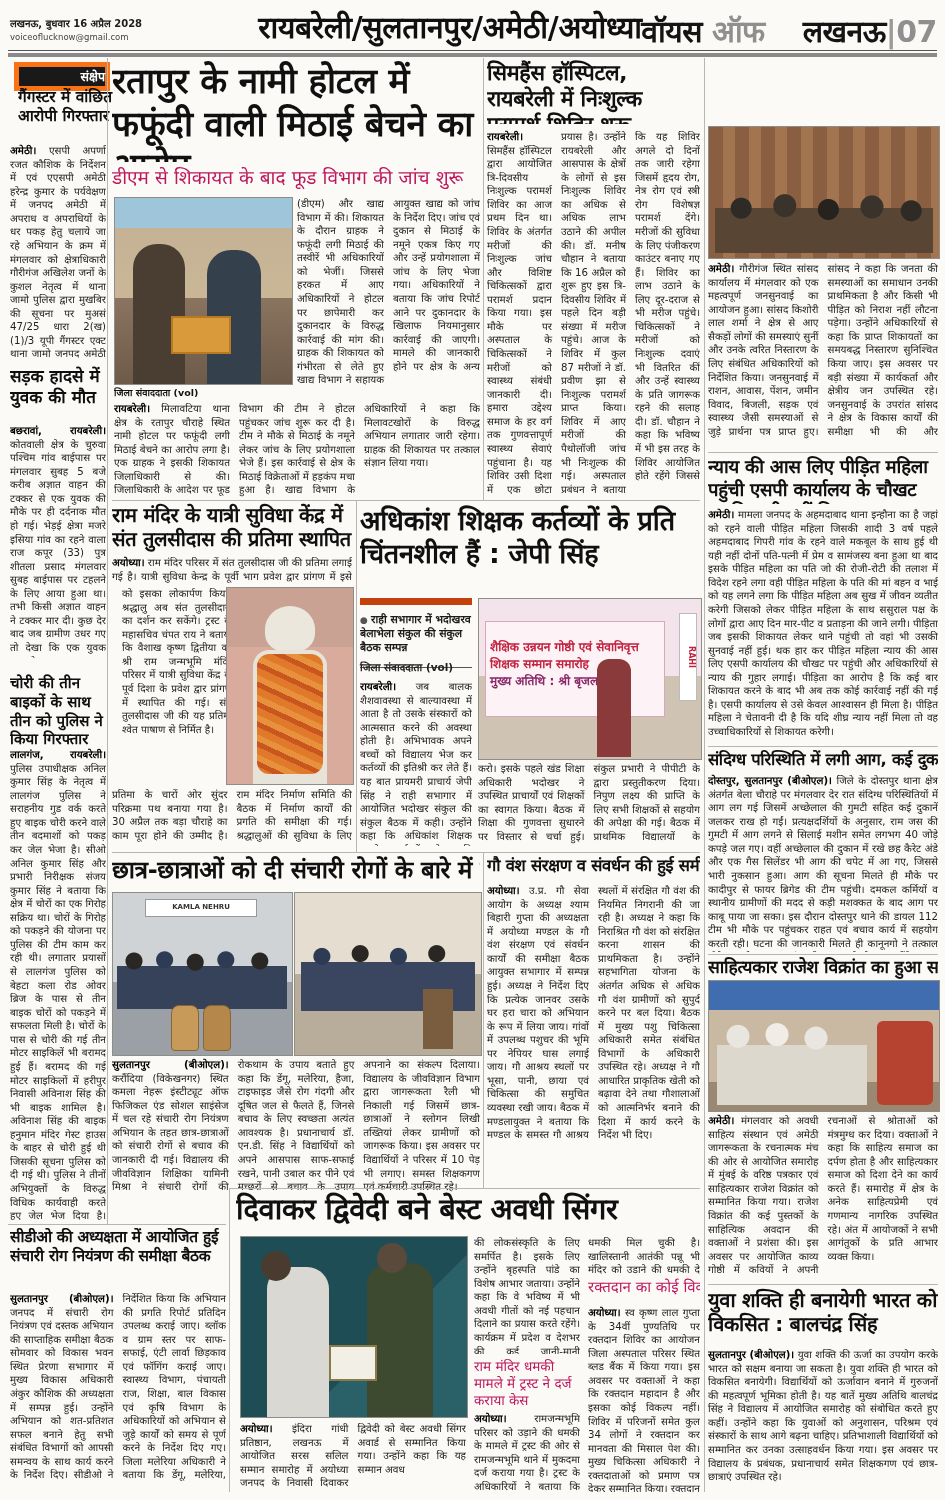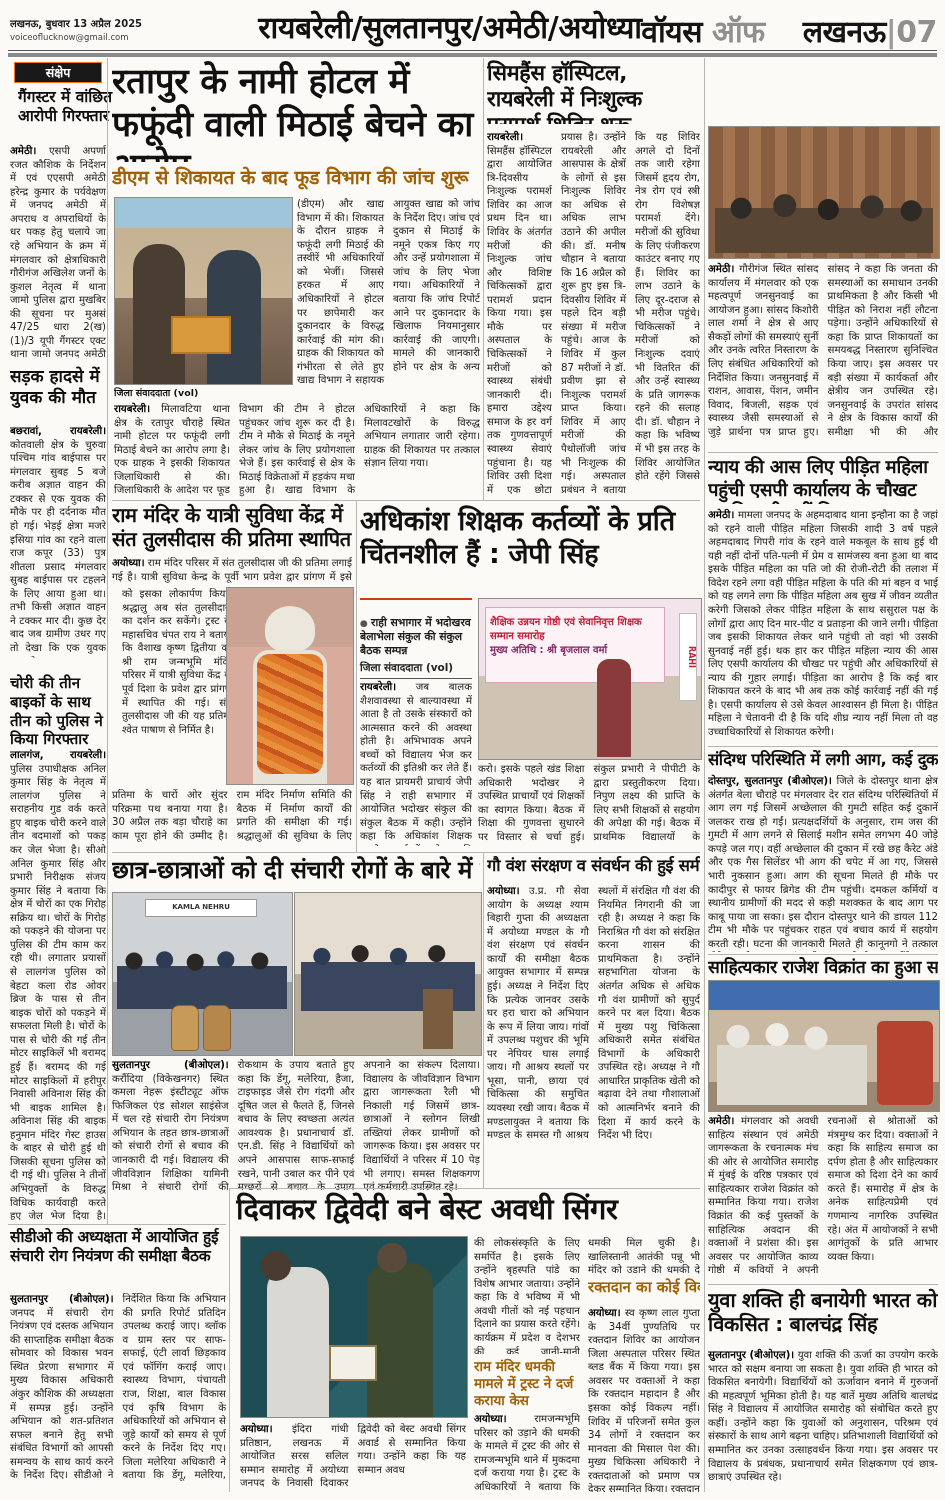--- a/index.html
+++ b/index.html
@@ -1,42 +1,42 @@
 <!DOCTYPE html>
 <html><head>
 <meta charset="utf-8">
 <style>
   html,body{margin:0;padding:0;}
   body{background:#e9e7e2;font-family:"DejaVu Sans","Liberation Sans",sans-serif;}
   #page{position:relative;width:945px;height:1500px;background:#fbfaf7;margin:0 auto;overflow:hidden;color:#1c1c1c;}
   .abs{position:absolute;}
   .hl{font-weight:bold;color:#101010;line-height:1.22;letter-spacing:-0.3px;overflow:hidden;}
-  .sub{font-weight:bold;color:#a16207;line-height:1.25;overflow:hidden;}
+  .sub{font-weight:normal;color:#be185d;line-height:1.25;overflow:hidden;}
   .bodytxt{font-size:10.2px;line-height:1.33;text-align:justify;color:#222;overflow:hidden;}
   .bodytxt b{color:#000;}
   .cols2{column-count:2;column-gap:9px;}
   .cols3{column-count:3;column-gap:9px;}
   .vline{position:absolute;width:1px;background:#b8b6b0;}
   .hline{position:absolute;height:1px;background:#b8b6b0;}
   .photo{position:absolute;border:1px solid #8f8d88;overflow:hidden;}
   .cap{font-size:9.5px;font-weight:bold;color:#111;overflow:hidden;}
   .brief-head{font-weight:bold;font-size:15.5px;line-height:1.25;color:#0f0f0f;overflow:hidden;}
-  .sankshep{background:#191919;color:#fff;text-align:center;font-weight:bold;font-size:12.5px;line-height:19px;border:1px solid #f97316;}
-  .bullet-item{font-size:10.8px;font-weight:bold;line-height:1.3;border-top:2px solid #c2410c;border-bottom:1px solid #555;padding:16px 0;}
+  .sankshep{background:#191919;color:#fff;text-align:right;font-weight:bold;font-size:12.5px;line-height:19px;border:5px solid #f97316;}
+  .bullet-item{font-size:10.8px;font-weight:bold;line-height:1.3;border-top:7px solid #c2410c;border-bottom:1px solid #555;padding:8px 0;}
   .bullet-item::before{content:"\25CF  ";color:#555;font-size:9px;}
   .byline{font-size:10.5px;font-weight:bold;color:#222;}
   .masthead{font-size:30px;font-weight:bold;letter-spacing:-0.5px;white-space:nowrap;}
   .fig{position:absolute;}
 </style>
 </head>
 <body>
 
 <div id="page">
 
-  <div class="abs" style="left:10px;top:16px;width:150px;font-size:10px;font-weight:bold;">लखनऊ, बुधवार 13 अप्रैल 2025</div>
+  <div class="abs" style="left:10px;top:16px;width:150px;font-size:10px;font-weight:bold;">लखनऊ, बुधवार 16 अप्रैल 2028</div>
   <div class="abs" style="left:10px;top:32px;width:170px;font-size:8.5px;color:#444;">voiceoflucknow@gmail.com</div>
   <div class="abs hl" style="left:215px;top:10px;width:470px;font-size:30px;text-align:center;">रायबरेली/सुलतानपुर/अमेठी/अयोध्या</div>
   <div class="abs masthead" style="right:8px;top:10px;">
     <span style="color:#141414;">वॉयस</span>
     <span style="color:#8f8f8f;">ऑफ</span>
     <span style="color:#141414;margin-left:28px;">लखनऊ</span><span style="color:#9a9a9a;">|</span><span style="color:#8f8f8f;">07</span>
   </div>
   <div class="hline" style="left:8px;top:50px;width:929px;background:#555;"></div>
   <div class="abs" style="left:8px;top:53px;width:929px;height:4px;background:#8a8a8a;"></div>
 
@@ -135,21 +135,21 @@
 
   <div class="vline" style="left:356px;top:500px;height:352px;"></div>
 
   <div class="abs hl" style="left:360px;top:505px;width:340px;height:86px;font-size:27px;">अधिकांश शिक्षक कर्तव्यों के प्रति चिंतनशील हैं :  जेपी सिंह</div>
   <div class="abs bullet-item" style="left:360px;top:598px;width:112px;height:46px;overflow:hidden;">राही सभागार में भदोखरव बेलाभेला संकुल की संकुल बैठक सम्पन्न</div>
   <div class="abs byline" style="left:360px;top:660px;width:112px;height:14px;">जिला संवाददाता (vol)</div>
   <div class="abs bodytxt" style="left:360px;top:680px;width:112px;height:166px;">
     <b>रायबरेली।</b> <span>जब बालक शैशवावस्था से बाल्यावस्था में आता है तो उसके संस्कारों को आत्मसात करने की अवस्था होती है। अभिभावक अपने बच्चों को विद्यालय भेज कर कर्तव्यों की इतिश्री कर लेते हैं। यह बात प्रायमरी प्राचार्य जेपी सिंह ने राही सभागार में आयोजित भदोखर संकुल की संकुल बैठक में कही। उन्होंने कहा कि अधिकांश शिक्षक अपने कर्तव्यों के प्रति चिंतनशील हैं। शिक्षकों को चाहिए कि वे बच्चों को संस्कारवान बनाने में अपनी भूमिका निभाएं।</span>
   </div>
   <div class="photo" style="left:478px;top:598px;width:222px;height:160px;background:linear-gradient(180deg,#f2e4ea 0 48%,#cfc4b4 48% 100%);">
-    <span class="fig" style="left:6px;top:8px;width:170px;height:60px;background:#fdf3f6;border:1px solid #d8a8b8;padding:7px 4px;font-size:10px;line-height:1.4;color:#c22340;font-weight:bold;overflow:hidden;">
+    <span class="fig" style="left:6px;top:22px;width:170px;height:60px;background:#fdf3f6;border:1px solid #d8a8b8;padding:17px 4px;font-size:12px;line-height:1.4;color:#c22340;font-weight:bold;overflow:hidden;">
       <span>शैक्षिक उन्नयन गोष्ठी एवं सेवानिवृत्त शिक्षक सम्मान समारोह</span><br>
       <span style="color:#8a2a6a;">मुख्य अतिथि : श्री बृजलाल वर्मा</span>
     </span>
     <span class="fig" style="left:118px;top:60px;width:34px;height:98px;background:#8a3a3a;border-radius:12px 12px 0 0;"></span>
     <span class="fig" style="right:4px;top:14px;width:16px;height:86px;background:#fff;border:1px solid #bbb;color:#c22340;font-size:8px;font-weight:bold;writing-mode:vertical-rl;text-align:center;">RAHI</span>
   </div>
   <div class="abs bodytxt cols2" style="left:478px;top:762px;width:222px;height:88px;">करो। इसके पहले खंड शिक्षा अधिकारी भदोखर ने उपस्थित प्राचार्यों एवं शिक्षकों का स्वागत किया। बैठक में शिक्षा की गुणवत्ता सुधारने पर विस्तार से चर्चा हुई। संकुल प्रभारी ने पीपीटी के द्वारा प्रस्तुतीकरण दिया। निपुण लक्ष्य की प्राप्ति के लिए सभी शिक्षकों से सहयोग की अपेक्षा की गई। बैठक में प्राथमिक विद्यालयों के प्रधानाध्यापक एवं शिक्षकगण उपस्थित रहे। इस अवसर पर उमेश चन्द्र, संगीता, सुनील मौर्या, अरविंद, सुरेन्द्र यादव, अन्नू कुमार, रागिनी आदि उपस्थित रहे।</div>
 
   <div class="hline" style="left:112px;top:852px;width:588px;"></div>
 

